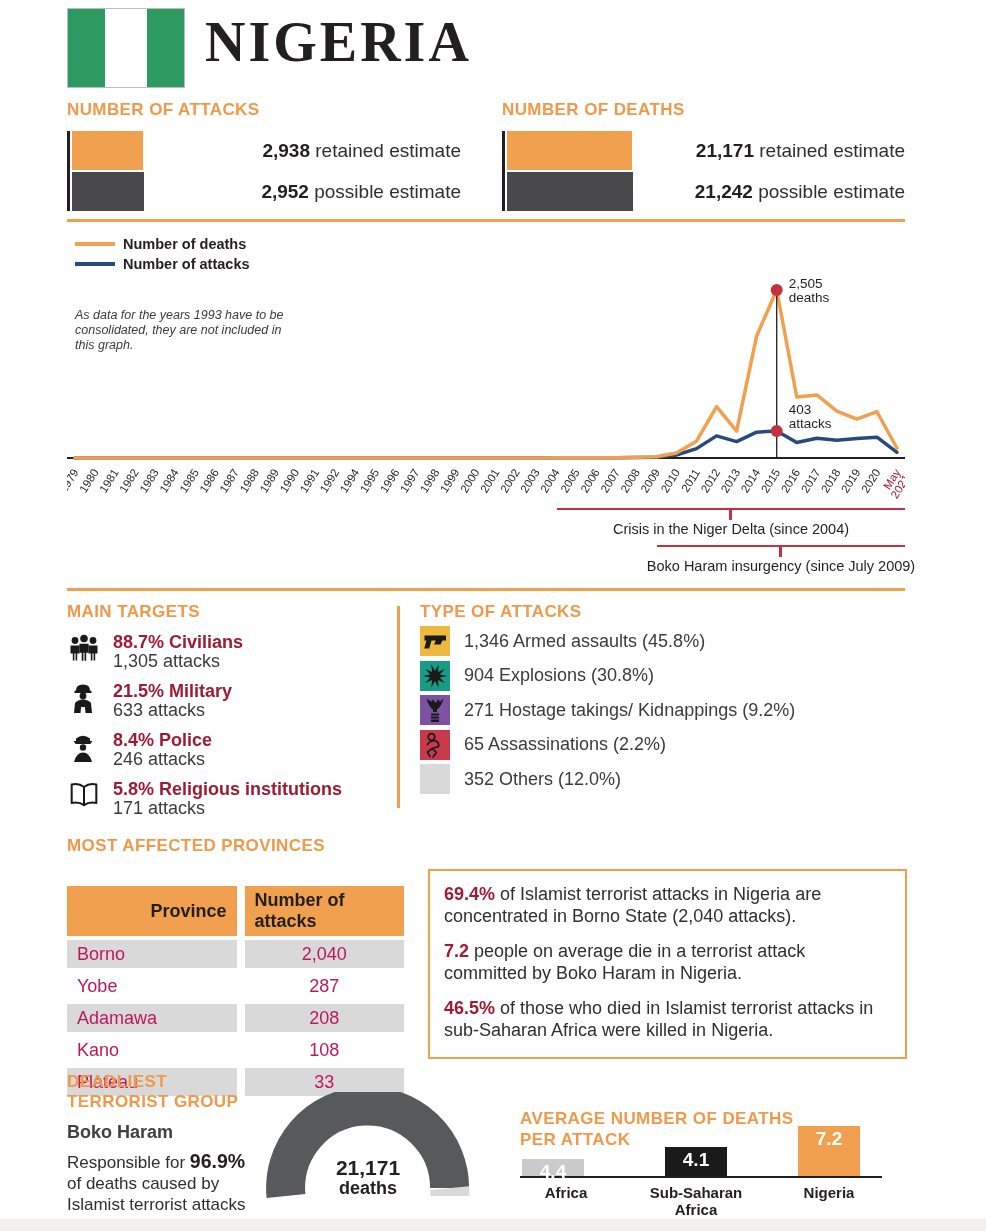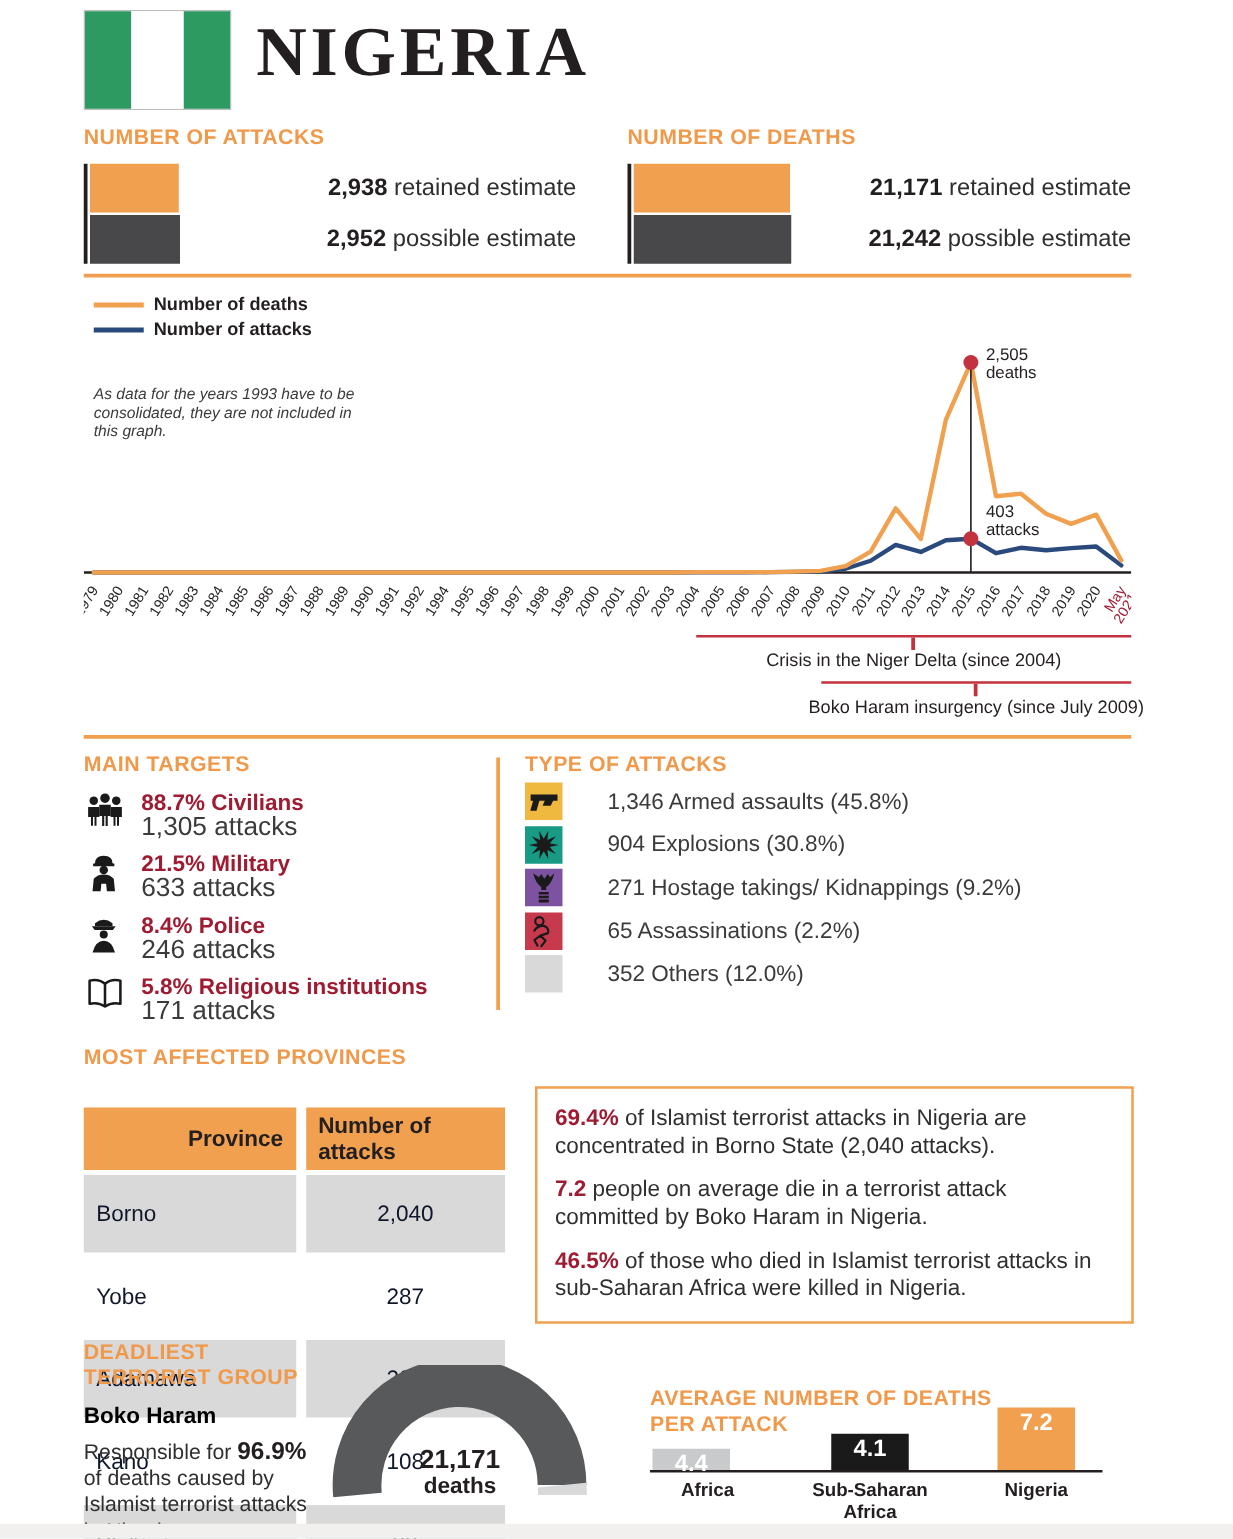--- a/index.html
+++ b/index.html
@@ -55,48 +55,48 @@
   #bracket1-tick{left:662px;top:4px;}
   #bracket1-label{left:454px;top:15px;}
   #bracket2-line{left:590px;top:39px;width:248px;}
   #bracket2-tick{left:712px;top:41px;}
   #bracket2-label{left:504px;top:52px;}
   
   #targets{left:67px;top:602px;width:325px;}
   .target-item{display:flex;margin-top:11px;}
   .target-icon{width:36px;height:34px;flex:0 0 36px;margin-right:10px;}
   .target-line1{font-size:18px;font-weight:bold;color:#9e1b32;line-height:19px;}
-  .target-line2{font-size:21px;color:#3b3b3d;line-height:19px;}
+  .target-line2{font-size:18px;color:#3b3b3d;line-height:19px;}
   .vdivider{left:397px;top:606px;width:2.5px;height:202px;background:#f0a04e;}
   #attack-types{left:420px;top:602px;width:486px;}
-  .atype-item{display:flex;align-items:center;margin-top:4px;height:30.5px;gap:22px;}
+  .atype-item{display:flex;align-items:center;margin-top:4px;height:30.5px;}
   .atype-square{width:30px;height:30px;flex:0 0 30px;margin-right:14px;display:flex;align-items:center;justify-content:center;}
   .atype-label{font-size:18px;color:#3b3b3d;}
   
   #provinces{left:67px;top:836px;width:345px;}
   #prov-table{border-collapse:separate;border-spacing:8px 4px;margin:26px 0 0 -8px;}
   #prov-table th{
     background:#f0a04e;color:#231f20;font-size:18px;text-align:right;
     padding:4px 10px;height:24px;font-weight:bold;
   }
-  #prov-table td{font-size:18px;color:#0f172a;padding:19px 10px;height:24px;}
+  #prov-table td{font-size:18px;color:#be185d;padding:2px 10px;height:24px;}
   #prov-table td.num{text-align:center;}
   #prov-table tr:nth-child(odd) td{background:#d9d9d9;}
   #prov-table th.c1, #prov-table td.c1{width:150px;}
   #prov-table th.c2, #prov-table td.c2{width:140px;}
   #prov-table th.c2{text-align:left;}
   
   #facts{left:428px;top:869px;width:447px;border:2.5px solid #f0a04e;padding:12px 14px;}
   #facts p{margin:0 0 13px 0;font-size:18px;line-height:22px;color:#2f2f31;}
   #facts p:last-child{margin-bottom:4px;}
   #facts b{color:#9e1b32;}
   
   #deadliest{left:67px;top:1072px;width:192px;}
   #deadliest h3.sec{line-height:20px;}
-  .group-name{margin-top:10px;font-size:18px;font-weight:bold;color:#000000;}
+  .group-name{margin-top:10px;font-size:18px;font-weight:bold;color:#404040;}
   .group-desc{margin-top:8px;font-size:17px;line-height:21px;color:#2f2f31;}
   .group-desc b{font-size:19.5px;color:#231f20;}
   #gauge-svg{left:262px;top:1092px;}
   #gauge-label{left:262px;top:1157px;width:212px;text-align:center;color:#231f20;}
   #gauge-label .v{font-size:21px;font-weight:bold;line-height:22px;}
   #gauge-label .u{font-size:18px;font-weight:bold;line-height:19px;}
   
   #avg-deaths{left:520px;top:1072px;width:386px;}
   #avg-deaths h3.sec{max-width:300px;line-height:21px;margin-top:36px;}
   #avg-bars{position:absolute;left:0;top:48px;width:362px;height:58px;}

